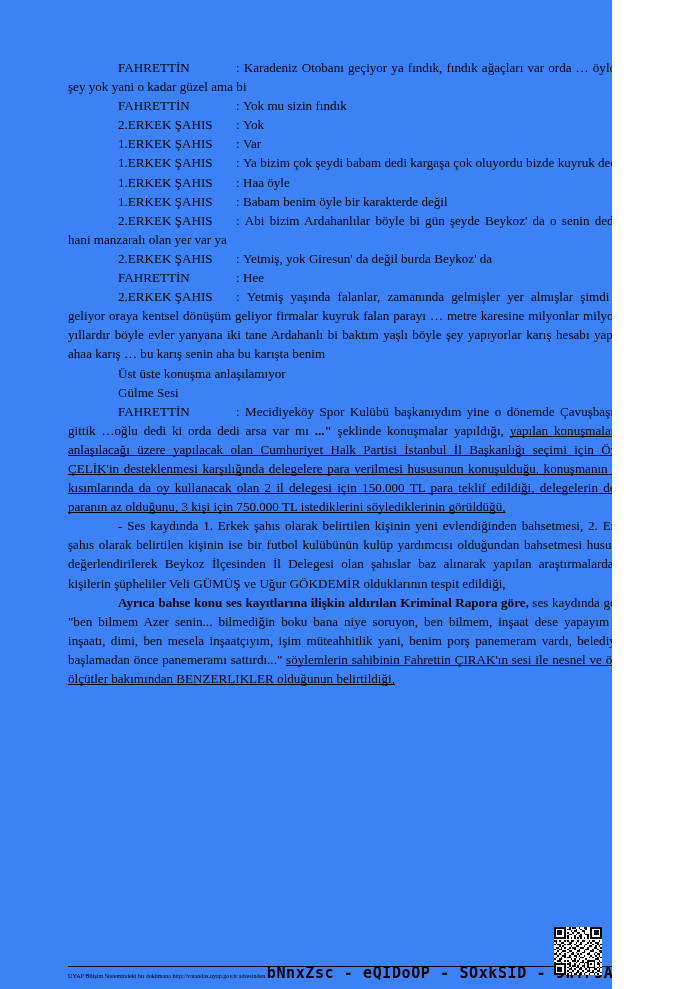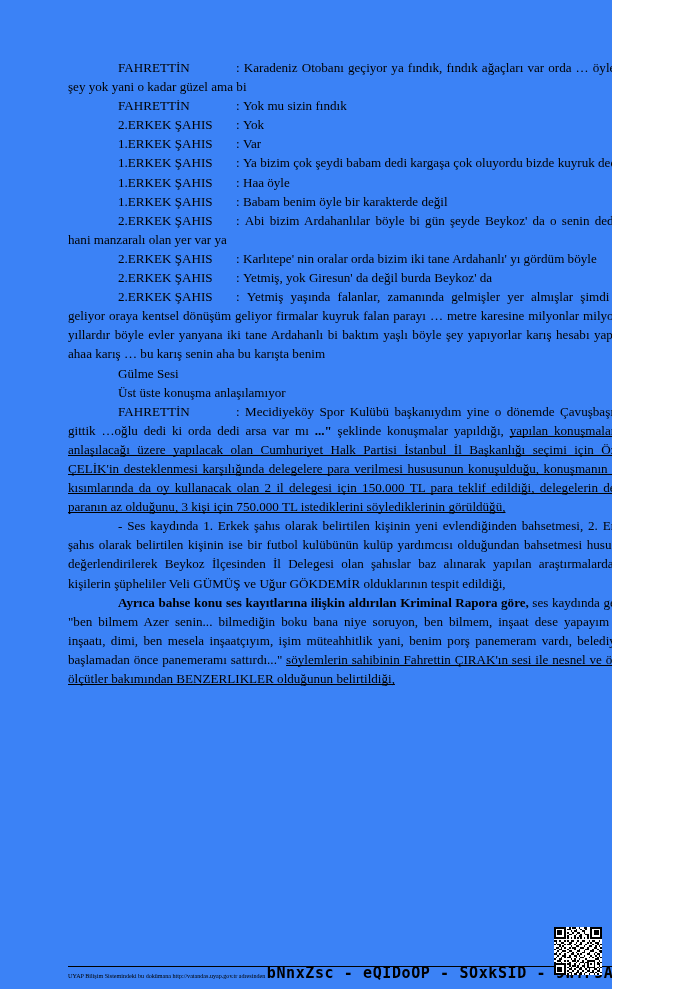--- a/index.html
+++ b/index.html
@@ -141,36 +141,36 @@
 
     <div class="dlg">
       <span class="sp">1.ERKEK ŞAHIS</span><span>:</span>&nbsp;<span class="ut">Babam benim öyle bir karakterde değil</span>
     </div>
 
     <div class="dlg just">
       <span class="sp">2.ERKEK ŞAHIS</span><span>:</span>&nbsp;<span class="ut">Abi bizim Ardahanlılar böyle bi gün şeyde Beykoz' da  o senin dediğin hani manzaralı olan yer var ya</span>
     </div>
 
 
-    <div class="dlg">
-      <span class="sp">2.ERKEK ŞAHIS</span><span>:</span>&nbsp;<span class="ut">Karlıtepe' nin oralar orda bizim iki tane Ardahanlı' yı gördüm böyle</span>
-    </div>
 
 
     <div class="dlg">
       <span class="sp">2.ERKEK ŞAHIS</span><span>:</span>&nbsp;<span class="ut">Yetmiş, yok Giresun' da değil burda Beykoz' da</span>
     </div>
 
+    <div class="dlg">
+      <span class="sp">FAHRETTİN</span><span>:</span>&nbsp;<span class="ut">Hee</span>
+    </div>
 
     <div class="dlg just">
       <span class="sp">2.ERKEK ŞAHIS</span><span>:</span>&nbsp;<span class="ut">Yetmiş yaşında falanlar, zamanında gelmişler yer almışlar şimdi şey geliyor oraya kentsel dönüşüm geliyor firmalar kuyruk falan parayı … metre karesine milyonlar milyonlar yıllardır böyle evler yanyana iki tane Ardahanlı bi baktım yaşlı böyle şey yapıyorlar karış hesabı yapıyor ahaa karış … bu karış senin  aha bu karışta benim</span>
     </div>
 
+    <div class="para nodent" style="text-indent:50px;">Üst üste konuşma anlaşılamıyor</div>
     <div class="para nodent" style="text-indent:50px;">Gülme Sesi</div>
-    <div class="para nodent" style="text-indent:50px;">Üst üste konuşma anlaşılamıyor</div>
 
     <div class="dlg just">
       <span class="sp">FAHRETTİN</span><span>:</span>&nbsp;<span>Mecidiyeköy Spor Kulübü başkanıydım yine o dönemde Çavuşbaşı' na gittik …oğlu dedi ki orda dedi arsa var mı </span><span class="b">..."</span><span> şeklinde konuşmalar yapıldığı, </span><span class="u">yapılan konuşmalardan anlaşılacağı üzere yapılacak olan Cumhuriyet Halk Partisi İstanbul İl Başkanlığı seçimi için Özgür ÇELİK'in desteklenmesi karşılığında delegelere para verilmesi hususunun konuşulduğu, konuşmanın bazı kısımlarında da oy kullanacak olan 2 il delegesi için 150.000 TL para  teklif edildiği, delegelerin de bu paranın az olduğunu, 3 kişi için 750.000 TL istediklerini söylediklerinin görüldüğü,</span>
     </div>
 
 
 
     <div class="para">
       <span>- Ses kaydında 1. Erkek şahıs olarak belirtilen kişinin yeni evlendiğinden bahsetmesi, 2. Erkek şahıs olarak belirtilen kişinin ise bir futbol kulübünün kulüp yardımcısı olduğundan bahsetmesi hususları  değerlendirilerek Beykoz İlçesinden İl Delegesi olan şahıslar baz alınarak yapılan araştırmalarda bu kişilerin şüpheliler Veli GÜMÜŞ  ve Uğur GÖKDEMİR olduklarının tespit edildiği,</span>
     </div>

